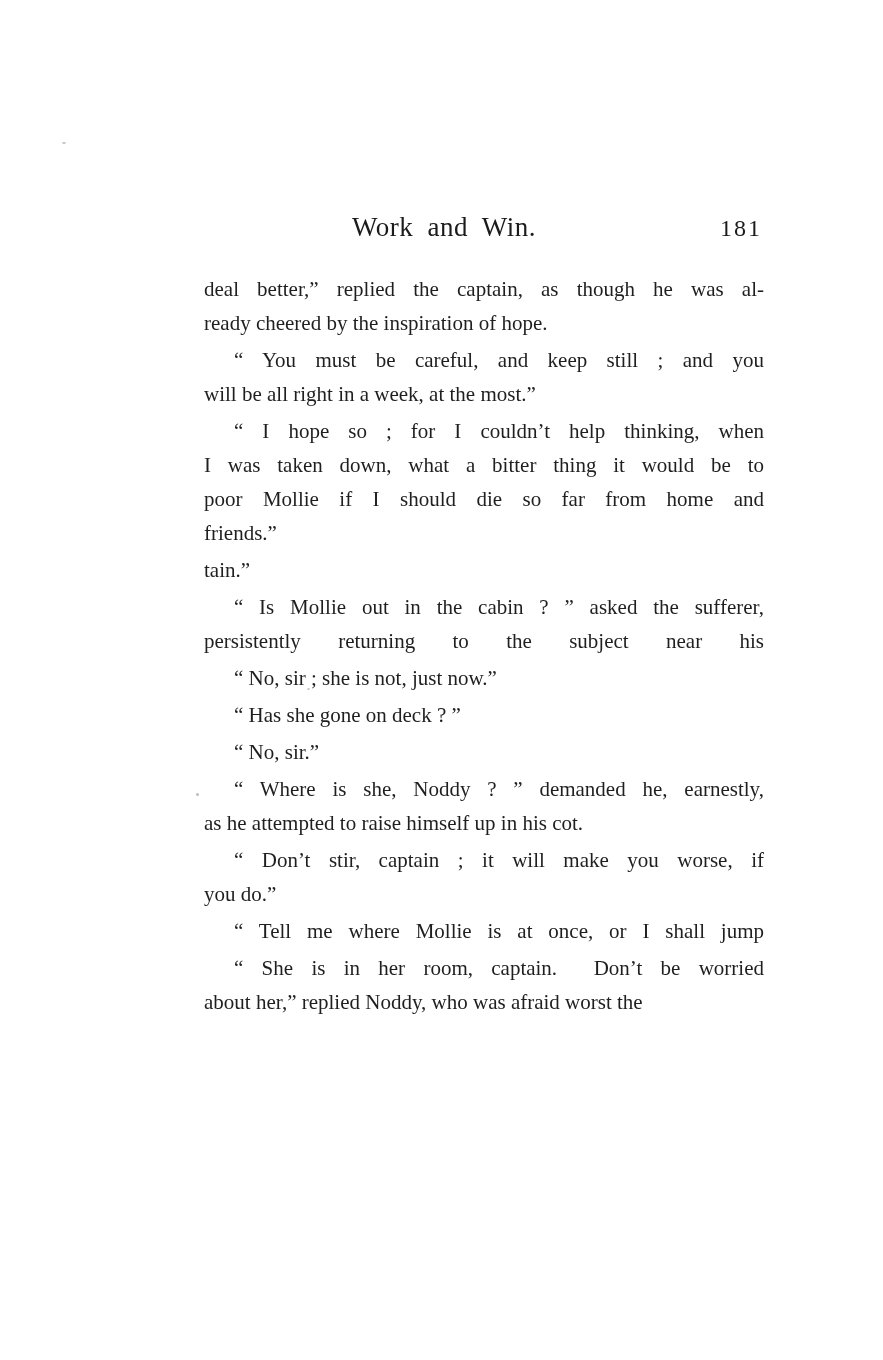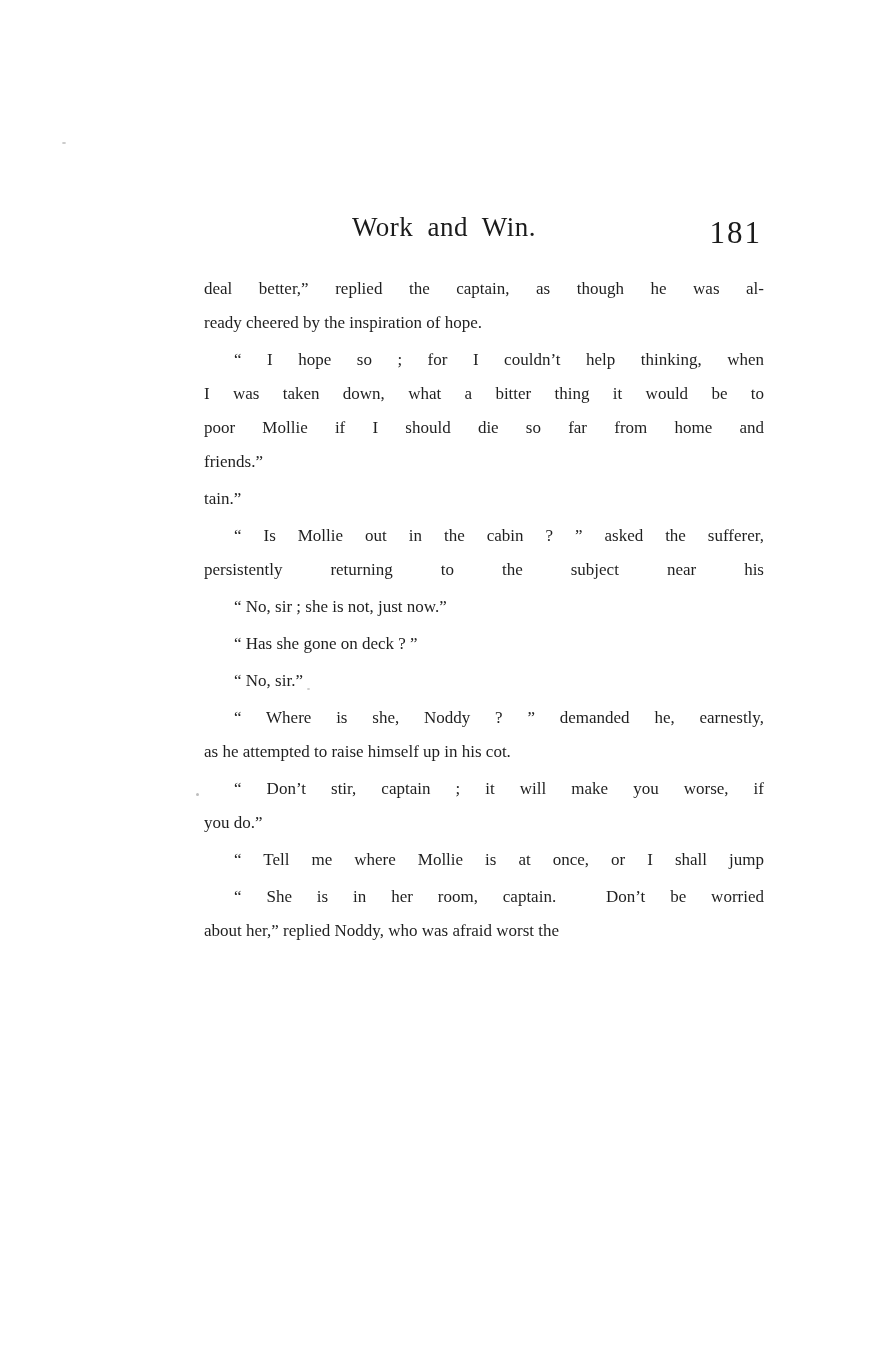--- a/index.html
+++ b/index.html
@@ -34,29 +34,29 @@
     text-align: center;
     font-size: 27px;
     letter-spacing: 0.5px;
     word-spacing: 7px;
     color: #1b1b1b;
   }
   .page-number {
     position: absolute;
     right: 2px;
     top: 3px;
-    font-size: 31px;
+    font-size: 24px;
     letter-spacing: 2px;
     color: #1b1b1b;
   }
   .paragraph {
     margin: 0 0 3px 0;
   }
   .line {
-    font-size: 17px;
+    font-size: 21px;
     line-height: 34px;
     white-space: nowrap;
     color: #1f1f1f;
   }
   
   .line.jl {
     white-space: normal;
     text-align: justify;
     text-align-last: justify;
   }
@@ -93,20 +93,24 @@
     <div class="page-header">
       <div class="running-title">Work and Win.</div>
       <div class="page-number">181</div>
     </div>
 
     <div class="paragraph">
       <div class="line jl">deal better,” replied the captain, as though he was al-</div>
       <div class="line ll">ready cheered by the inspiration of hope.</div>
     </div>
 
+    <div class="paragraph">
+      <div class="line jl ind">“ You must be careful, and keep still ; and you</div>
+      <div class="line ll">will be all right in a week, at the most.”</div>
+    </div>
 
     <div class="paragraph">
       <div class="line jl ind">“ I hope so ; for I couldn’t help thinking, when</div>
       <div class="line jl">I was taken down, what a bitter thing it would be to</div>
       <div class="line jl">poor Mollie if I should die so far from home and</div>
       <div class="line ll">friends.”</div>
     </div>
 
     <div class="paragraph">
       <div class="line ll">tain.”</div>

